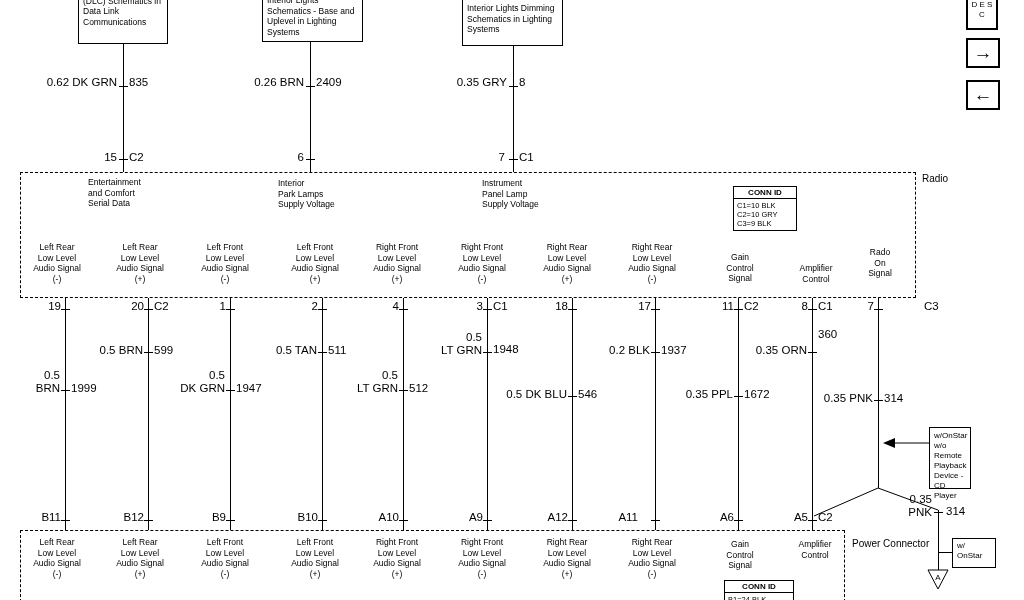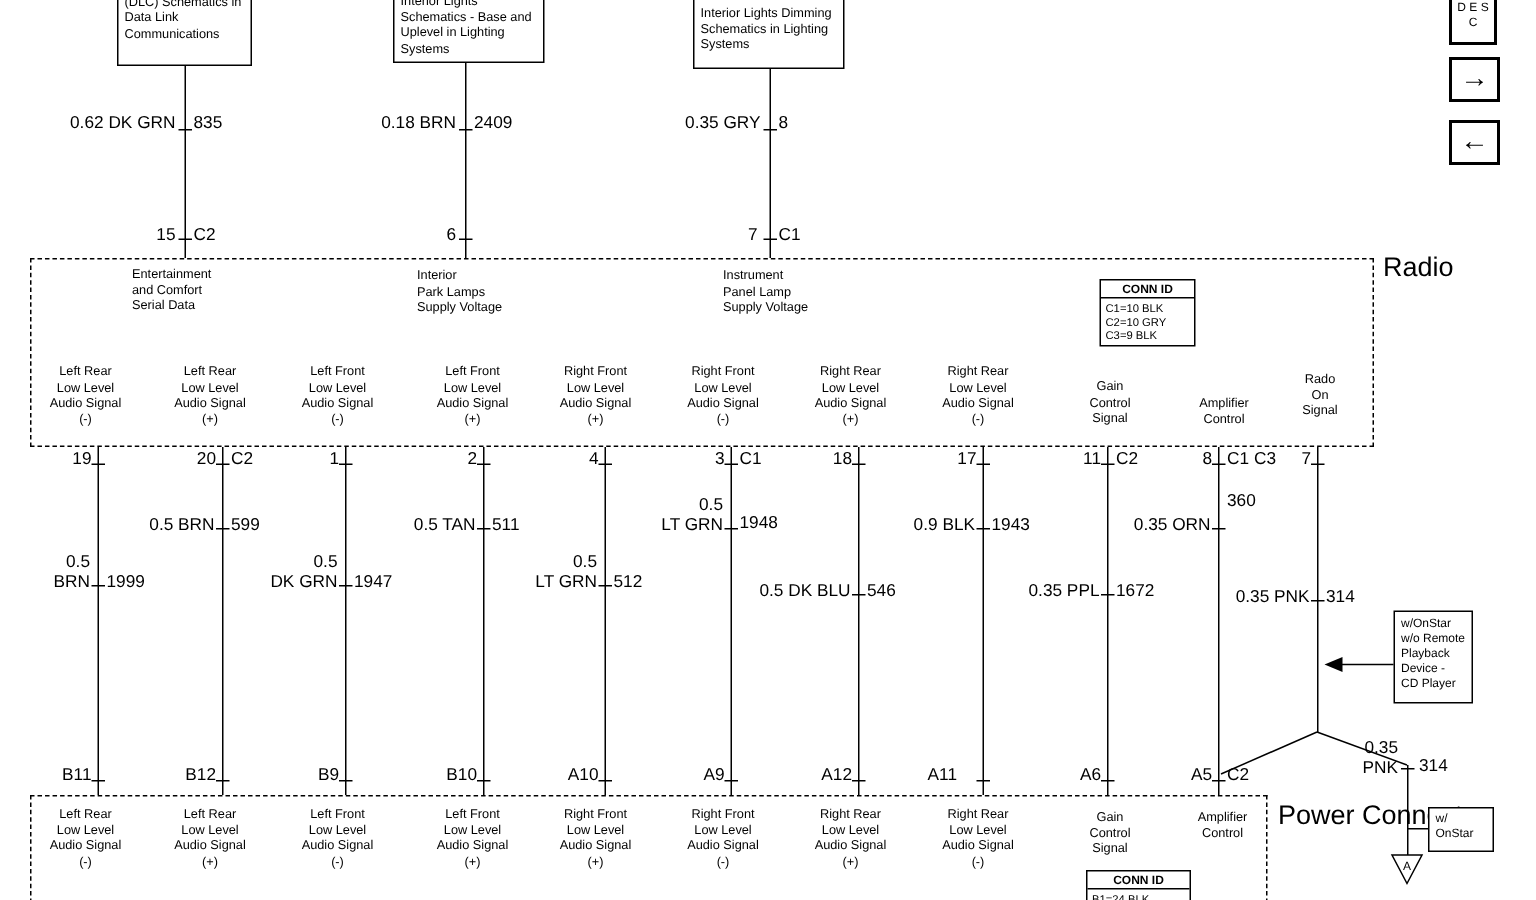--- a/index.html
+++ b/index.html
@@ -6,21 +6,21 @@
   .stage{position:relative;width:1024px;height:600px;overflow:hidden;background:#fff;
          font-family:"Liberation Sans",sans-serif;color:#000}
   .v{position:absolute;width:1px;background:#000}
   .h{position:absolute;height:1px;background:#000}
   .tick{position:absolute;width:9px;height:1px;background:#000}
   .lbl{position:absolute;white-space:pre-line;font-size:11.5px;line-height:13px}
   .r{text-align:right}
   .c{text-align:center}
   .sm{font-size:8.5px;line-height:10.5px}
   .xs{font-size:8px;line-height:10px}
-  .big{font-size:18px}
+  .big{font-size:10px}
   .box{position:absolute;border:1px solid #000;background:#fff;box-sizing:border-box}
   .dash{position:absolute;border:1px dashed #000;background:transparent;box-sizing:border-box}
   .nav{position:absolute;border:2px solid #000;background:#fff;display:flex;align-items:center;
        justify-content:center;font-weight:bold;font-size:19px;box-sizing:border-box;cursor:pointer}
   .connhdr{font-size:8px;font-weight:bold;text-align:center;border-bottom:1px solid #000;padding:1px 2px;white-space:pre-line}
   .connrows{font-size:7.5px;line-height:9px;padding:2px 3px;white-space:pre-line}
 </style>
 </head>
 <body>
 
@@ -62,21 +62,21 @@
   <div class="v" style="left:513px;top:46px;height:126px"></div>
   <i class="tick" style="left:119px;top:86px"></i>
   <i class="tick" style="left:306px;top:86px"></i>
   <i class="tick" style="left:509px;top:86px"></i>
   <i class="tick" style="left:119px;top:159px"></i>
   <i class="tick" style="left:306px;top:159px"></i>
   <i class="tick" style="left:509px;top:159px"></i>
 
   <div class="lbl r" style="left:13px;top:76px;width:104px">0.62 DK GRN</div>
   <div class="lbl" style="left:129px;top:76px">835</div>
-  <div class="lbl r" style="left:196px;top:76px;width:108px">0.18 BRN</div>
+  <div class="lbl r" style="left:196px;top:76px;width:108px">0.26 BRN</div>
   <div class="lbl" style="left:316px;top:76px">2409</div>
   <div class="lbl r" style="left:399px;top:76px;width:108px">0.35 GRY</div>
   <div class="lbl" style="left:519px;top:76px">8</div>
 
   <div class="lbl r" style="left:85px;top:151px;width:32px">15</div>
   <div class="lbl" style="left:129px;top:151px">C2</div>
   <div class="lbl r" style="left:272px;top:151px;width:32px">6</div>
   <div class="lbl r" style="left:473px;top:151px;width:32px">7</div>
   <div class="lbl" style="left:519px;top:151px">C1</div>
 
@@ -149,21 +149,21 @@
   <div class="lbl r" style="left:367px;top:300px;width:32px">4</div>
   <div class="lbl r" style="left:451px;top:300px;width:32px">3</div>
   <div class="lbl" style="left:493px;top:300px">C1</div>
   <div class="lbl r" style="left:536px;top:300px;width:32px">18</div>
   <div class="lbl r" style="left:619px;top:300px;width:32px">17</div>
   <div class="lbl r" style="left:702px;top:300px;width:32px">11</div>
   <div class="lbl" style="left:744px;top:300px">C2</div>
   <div class="lbl r" style="left:776px;top:300px;width:32px">8</div>
   <div class="lbl" style="left:818px;top:300px">C1</div>
   <div class="lbl r" style="left:842px;top:300px;width:32px">7</div>
-  <div class="lbl" style="left:836px;top:300px">C3</div>
+  <div class="lbl" style="left:924px;top:300px">C3</div>
 
   <div class="v" style="left:65px;top:298px;height:232px"></div>
   <div class="v" style="left:148px;top:298px;height:232px"></div>
   <div class="v" style="left:230px;top:298px;height:232px"></div>
   <div class="v" style="left:322px;top:298px;height:232px"></div>
   <div class="v" style="left:403px;top:298px;height:232px"></div>
   <div class="v" style="left:487px;top:298px;height:232px"></div>
   <div class="v" style="left:572px;top:298px;height:232px"></div>
   <div class="v" style="left:655px;top:298px;height:232px"></div>
   <div class="v" style="left:738px;top:298px;height:232px"></div>
@@ -219,34 +219,34 @@
   <div class="lbl r" style="left:247px;top:344px;width:70px">0.5 TAN</div>
   <div class="lbl" style="left:328px;top:344px">511</div>
   <div class="lbl r" style="left:328px;top:369px;width:70px">0.5
 LT GRN</div>
   <div class="lbl" style="left:409px;top:382px">512</div>
   <div class="lbl r" style="left:412px;top:331px;width:70px">0.5
 LT GRN</div>
   <div class="lbl" style="left:493px;top:343px">1948</div>
   <div class="lbl r" style="left:497px;top:388px;width:70px">0.5 DK BLU</div>
   <div class="lbl" style="left:578px;top:388px">546</div>
-  <div class="lbl r" style="left:580px;top:344px;width:70px">0.9 BLK</div>
-  <div class="lbl" style="left:661px;top:344px">1943</div>
+  <div class="lbl r" style="left:580px;top:344px;width:70px">0.2 BLK</div>
+  <div class="lbl" style="left:661px;top:344px">1937</div>
   <div class="lbl r" style="left:663px;top:388px;width:70px">0.35 PPL</div>
   <div class="lbl" style="left:744px;top:388px">1672</div>
   <div class="lbl r" style="left:737px;top:344px;width:70px">0.35 ORN</div>
   <div class="lbl" style="left:818px;top:328px">360</div>
   <div class="lbl r" style="left:803px;top:392px;width:70px">0.35 PNK</div>
   <div class="lbl" style="left:884px;top:392px">314</div>
 
   <div class="lbl r" style="left:862px;top:493px;width:70px">0.35
 PNK</div>
   <div class="lbl" style="left:946px;top:505px">314</div>
 
-  <div class="box" style="left:929px;top:407px;width:53px;height:62px">
+  <div class="box" style="left:929px;top:427px;width:42px;height:62px">
     <div class="xs" style="padding:3px 4px">w/OnStar
 w/o Remote
 Playback
 Device -
 CD Player</div>
   </div>
 
   <div class="lbl r" style="left:27px;top:511px;width:34px">B11</div>
   <div class="lbl r" style="left:110px;top:511px;width:34px">B12</div>
   <div class="lbl r" style="left:192px;top:511px;width:34px">B9</div>

